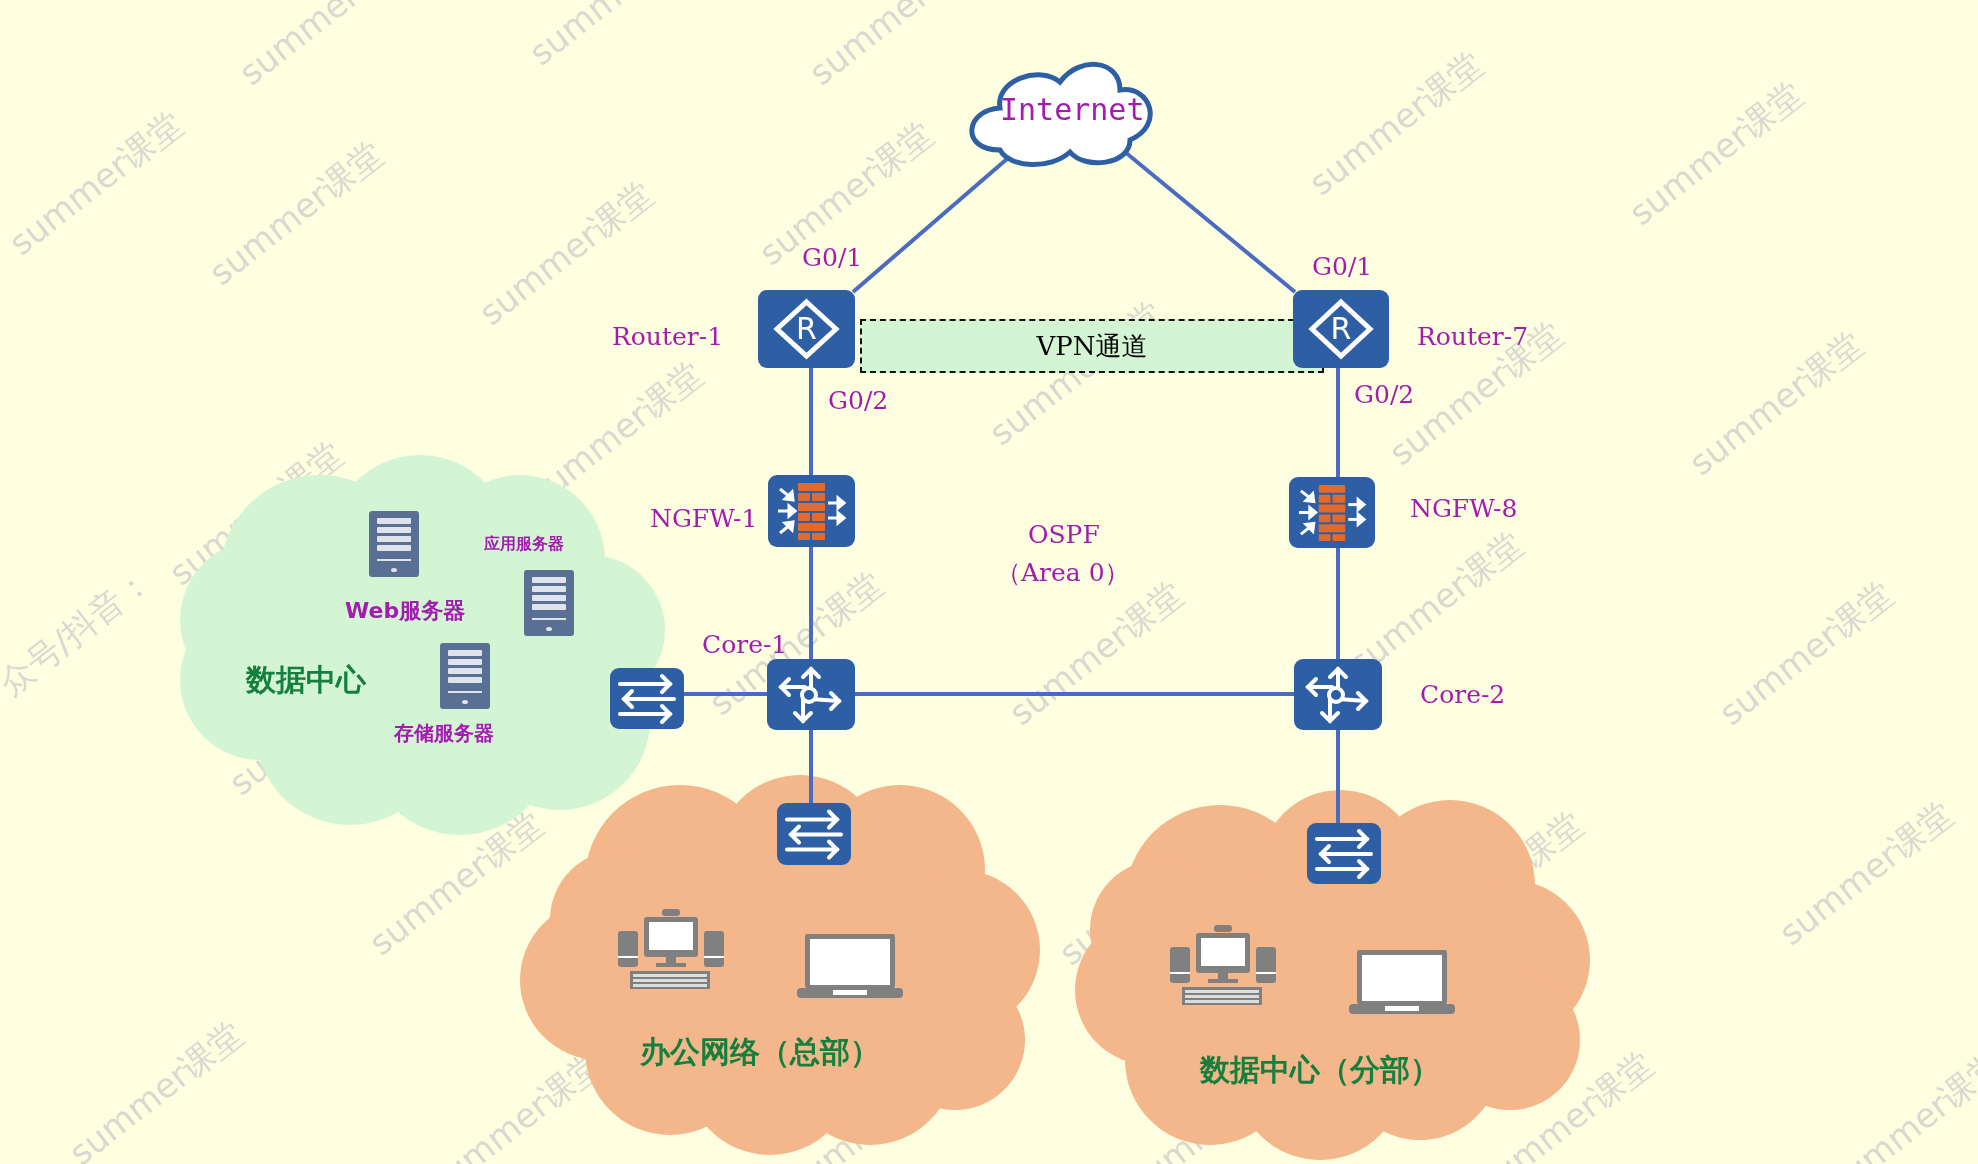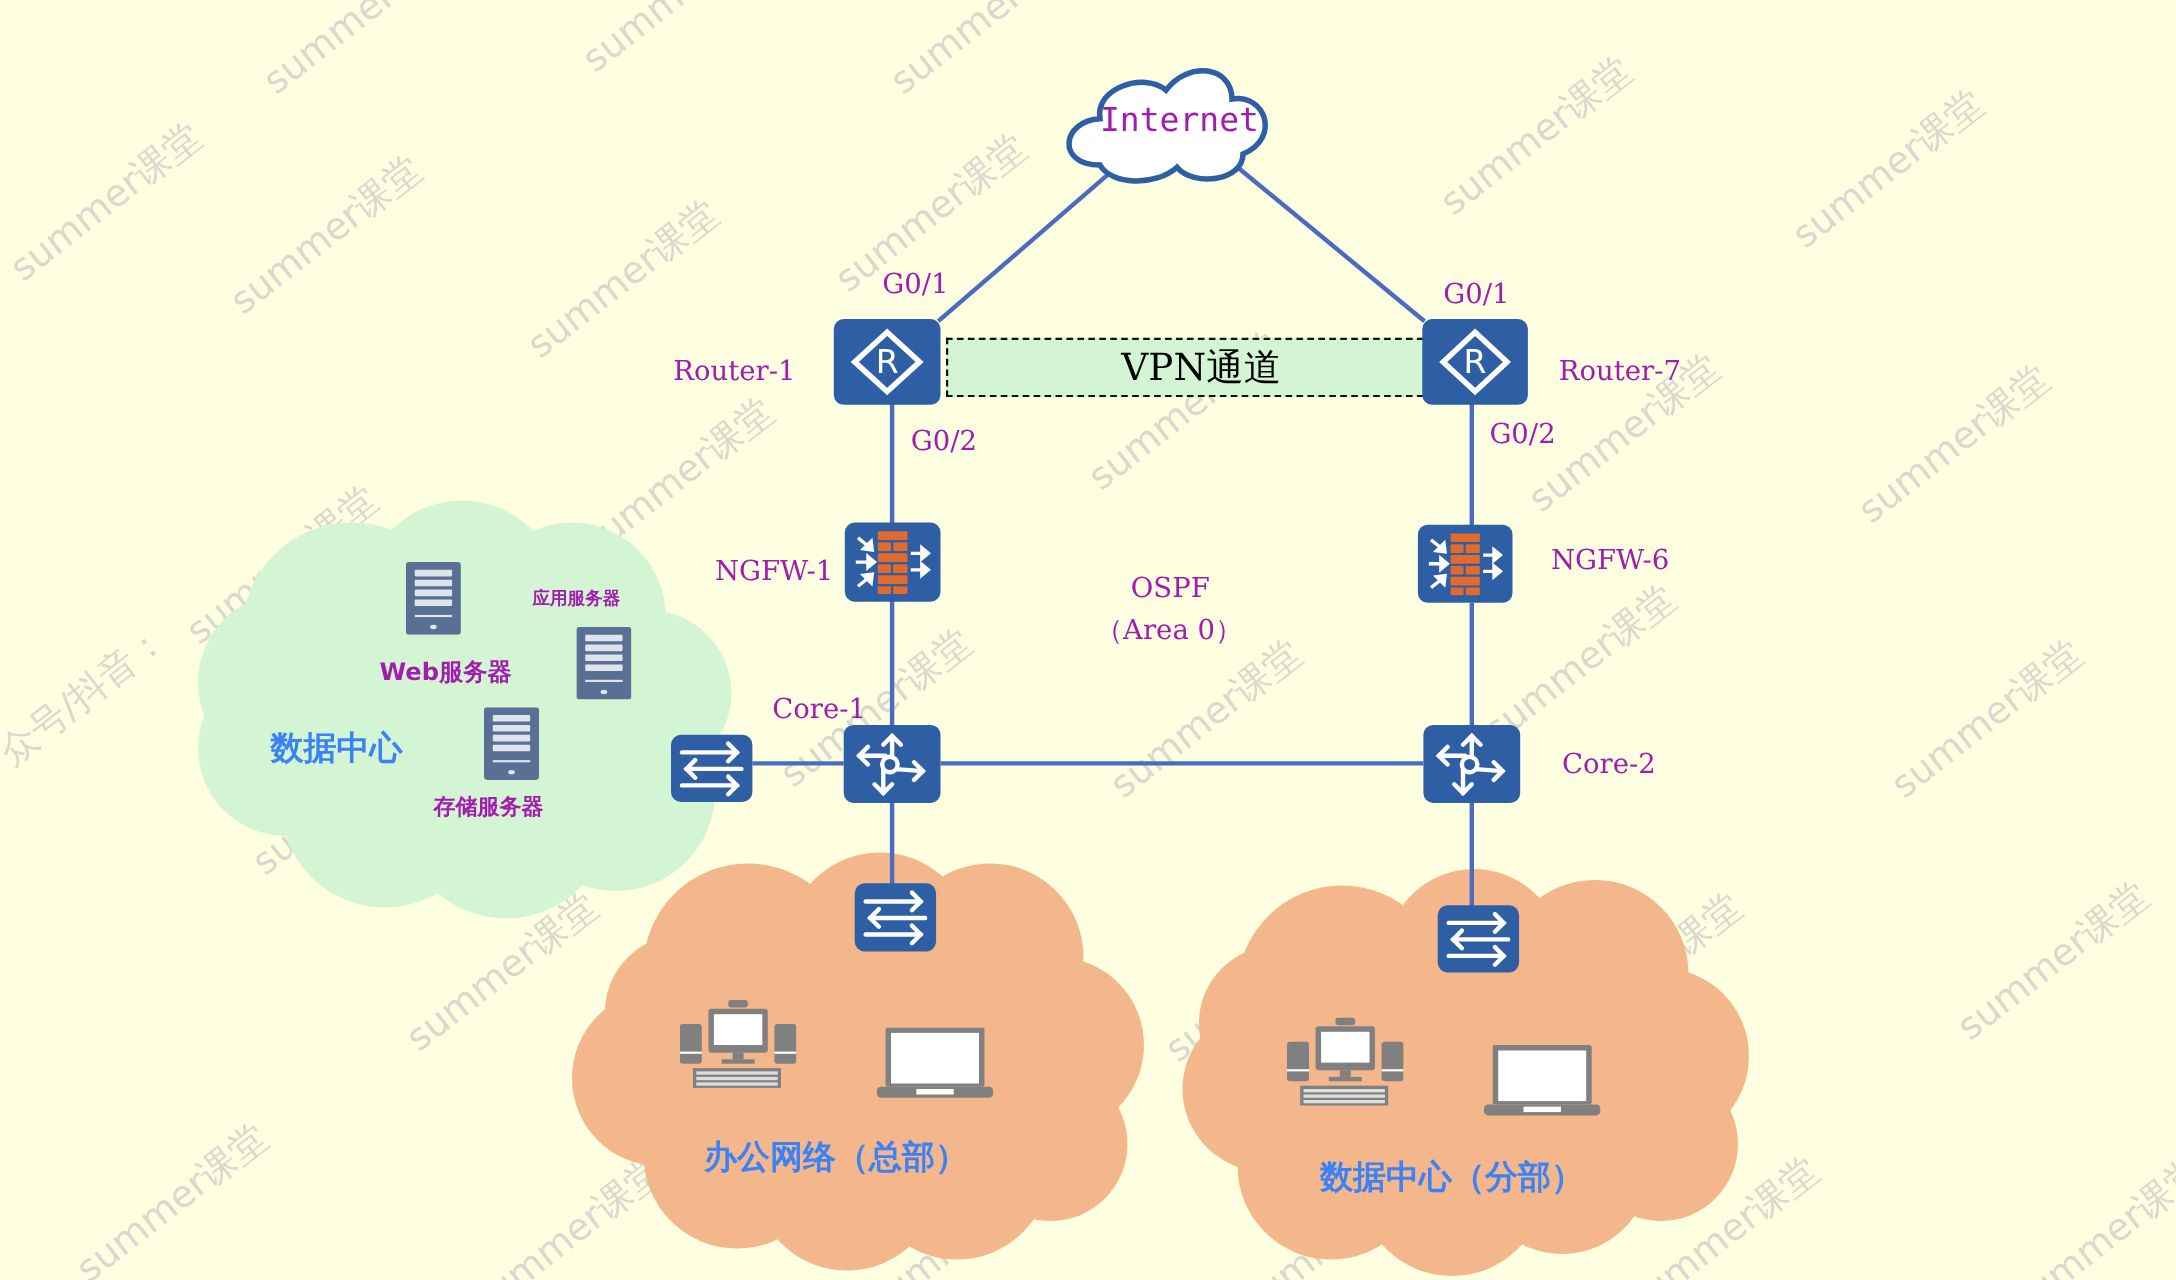--- a/index.html
+++ b/index.html
@@ -3,22 +3,22 @@
 <meta charset="utf-8">
 <style>
   html,body{margin:0;padding:0;}
   body{width:1978px;height:1164px;background:#fefee0;overflow:hidden;position:relative;font-family:"DejaVu Serif","Liberation Serif",serif;}
   #stage{position:absolute;left:0;top:0;width:1978px;height:1164px;}
   .wm{position:absolute;color:#d9d9d0;font-family:"DejaVu Sans",sans-serif;font-size:34px;transform:rotate(-38deg);transform-origin:left top;white-space:nowrap;pointer-events:none;}
   .lbl{position:absolute;font-size:25px;color:#a21caf;white-space:nowrap;font-family:"DejaVu Serif","Liberation Serif",serif;}
   .lbl-mono{font-family:"DejaVu Sans Mono","Liberation Mono",monospace;}
   .dev{position:absolute;background:#2e5fa5;border-radius:9px;}
   .dev svg{position:absolute;left:0;top:0;width:100%;height:100%;}
-  .vpn{position:absolute;left:860px;top:307px;width:464px;height:54px;background:#d4f5d4;border:2px dashed #111;box-sizing:border-box;display:flex;align-items:center;justify-content:center;font-size:34px;}
-  .cloudlbl{position:absolute;font-size:30px;font-weight:bold;color:#3b82f6;white-space:nowrap;font-family:"DejaVu Sans",sans-serif;}
+  .vpn{position:absolute;left:860px;top:319px;width:464px;height:54px;background:#d4f5d4;border:2px dashed #111;box-sizing:border-box;display:flex;align-items:center;justify-content:center;font-size:26px;}
+  .cloudlbl{position:absolute;font-size:30px;font-weight:bold;color:#15803d;white-space:nowrap;font-family:"DejaVu Sans",sans-serif;}
 </style>
 </head>
 <body>
 
 <div id="stage">
 
   <div id="wm-layer">
       <div class="wm" style="left: 200px; top: 260px;">summer课堂</div>
       <div class="wm" style="left: 470px; top: 300px;">summer课堂</div>
       <div class="wm" style="left: 750px; top: 240px;">summer课堂</div>
@@ -188,21 +188,21 @@
           <polygon points="27,36 21,31 21,41"></polygon>
         <line x1="12" y1="58" x2="22" y2="50"></line>
           <polygon points="25,47 17,48 24,55"></polygon>
         <line x1="60" y1="28" x2="70" y2="28"></line>
           <polygon points="76,28 70,23 70,33"></polygon>
         <line x1="60" y1="43" x2="70" y2="43"></line>
           <polygon points="76,43 70,38 70,48"></polygon>
       </g>
     </svg>
   </div>
-  <div class="lbl" style="left:1410px;top:494px;">NGFW-6</div>
+  <div class="lbl" style="left:1410px;top:494px;">NGFW-8</div>
 
   <div class="lbl" style="left:1028px;top:520px;">OSPF</div>
   <div class="lbl" style="left:996px;top:556px;">（Area 0）</div>
 
   <div class="dev" style="left:767px;top:659px;width:88px;height:71px;">
     <svg viewBox="0 0 88 71">
       <g stroke="#fff" stroke-width="4" fill="none" stroke-linecap="round">
         <line x1="44" y1="36" x2="44" y2="10"></line>
           <polyline points="36,18 44,10 52,18"></polyline>
         <line x1="38" y1="28" x2="14" y2="28"></line>

